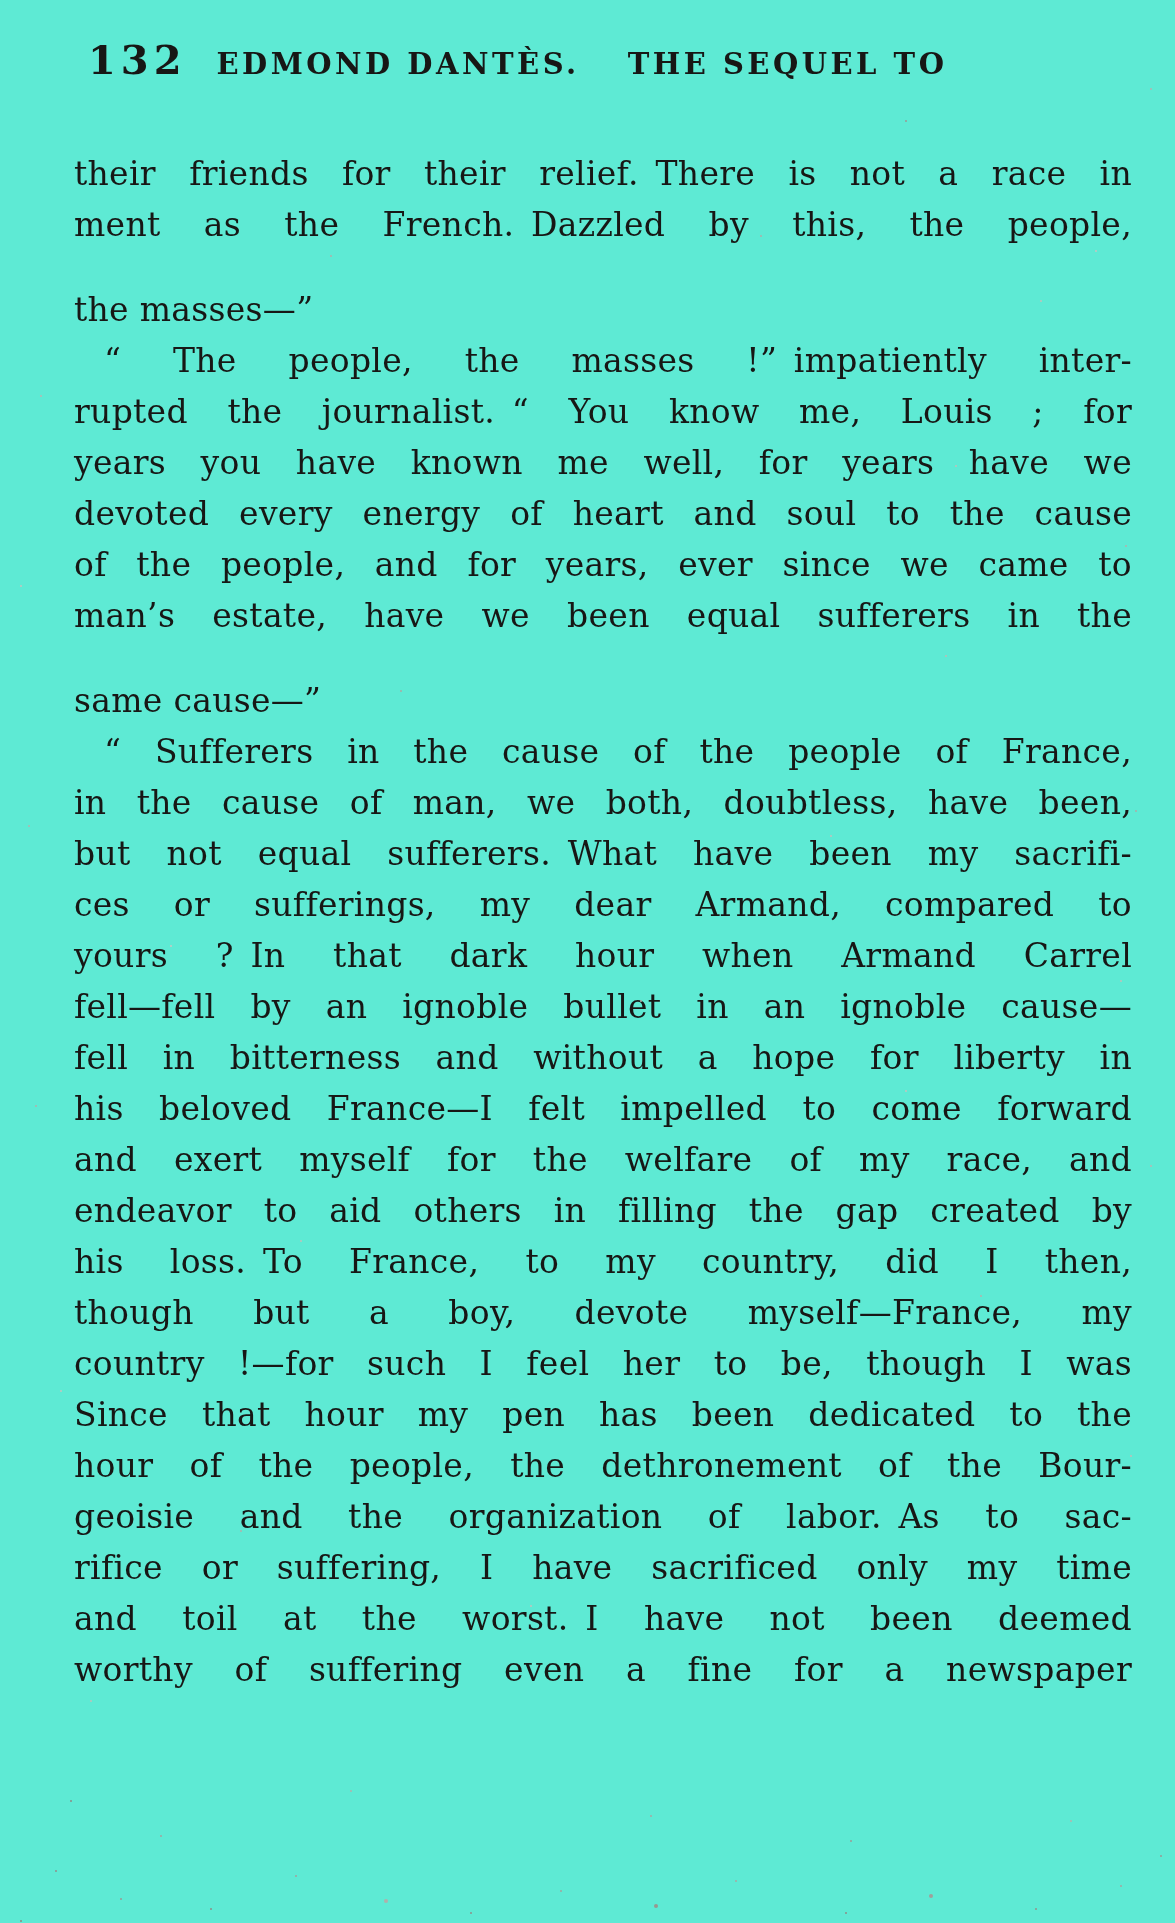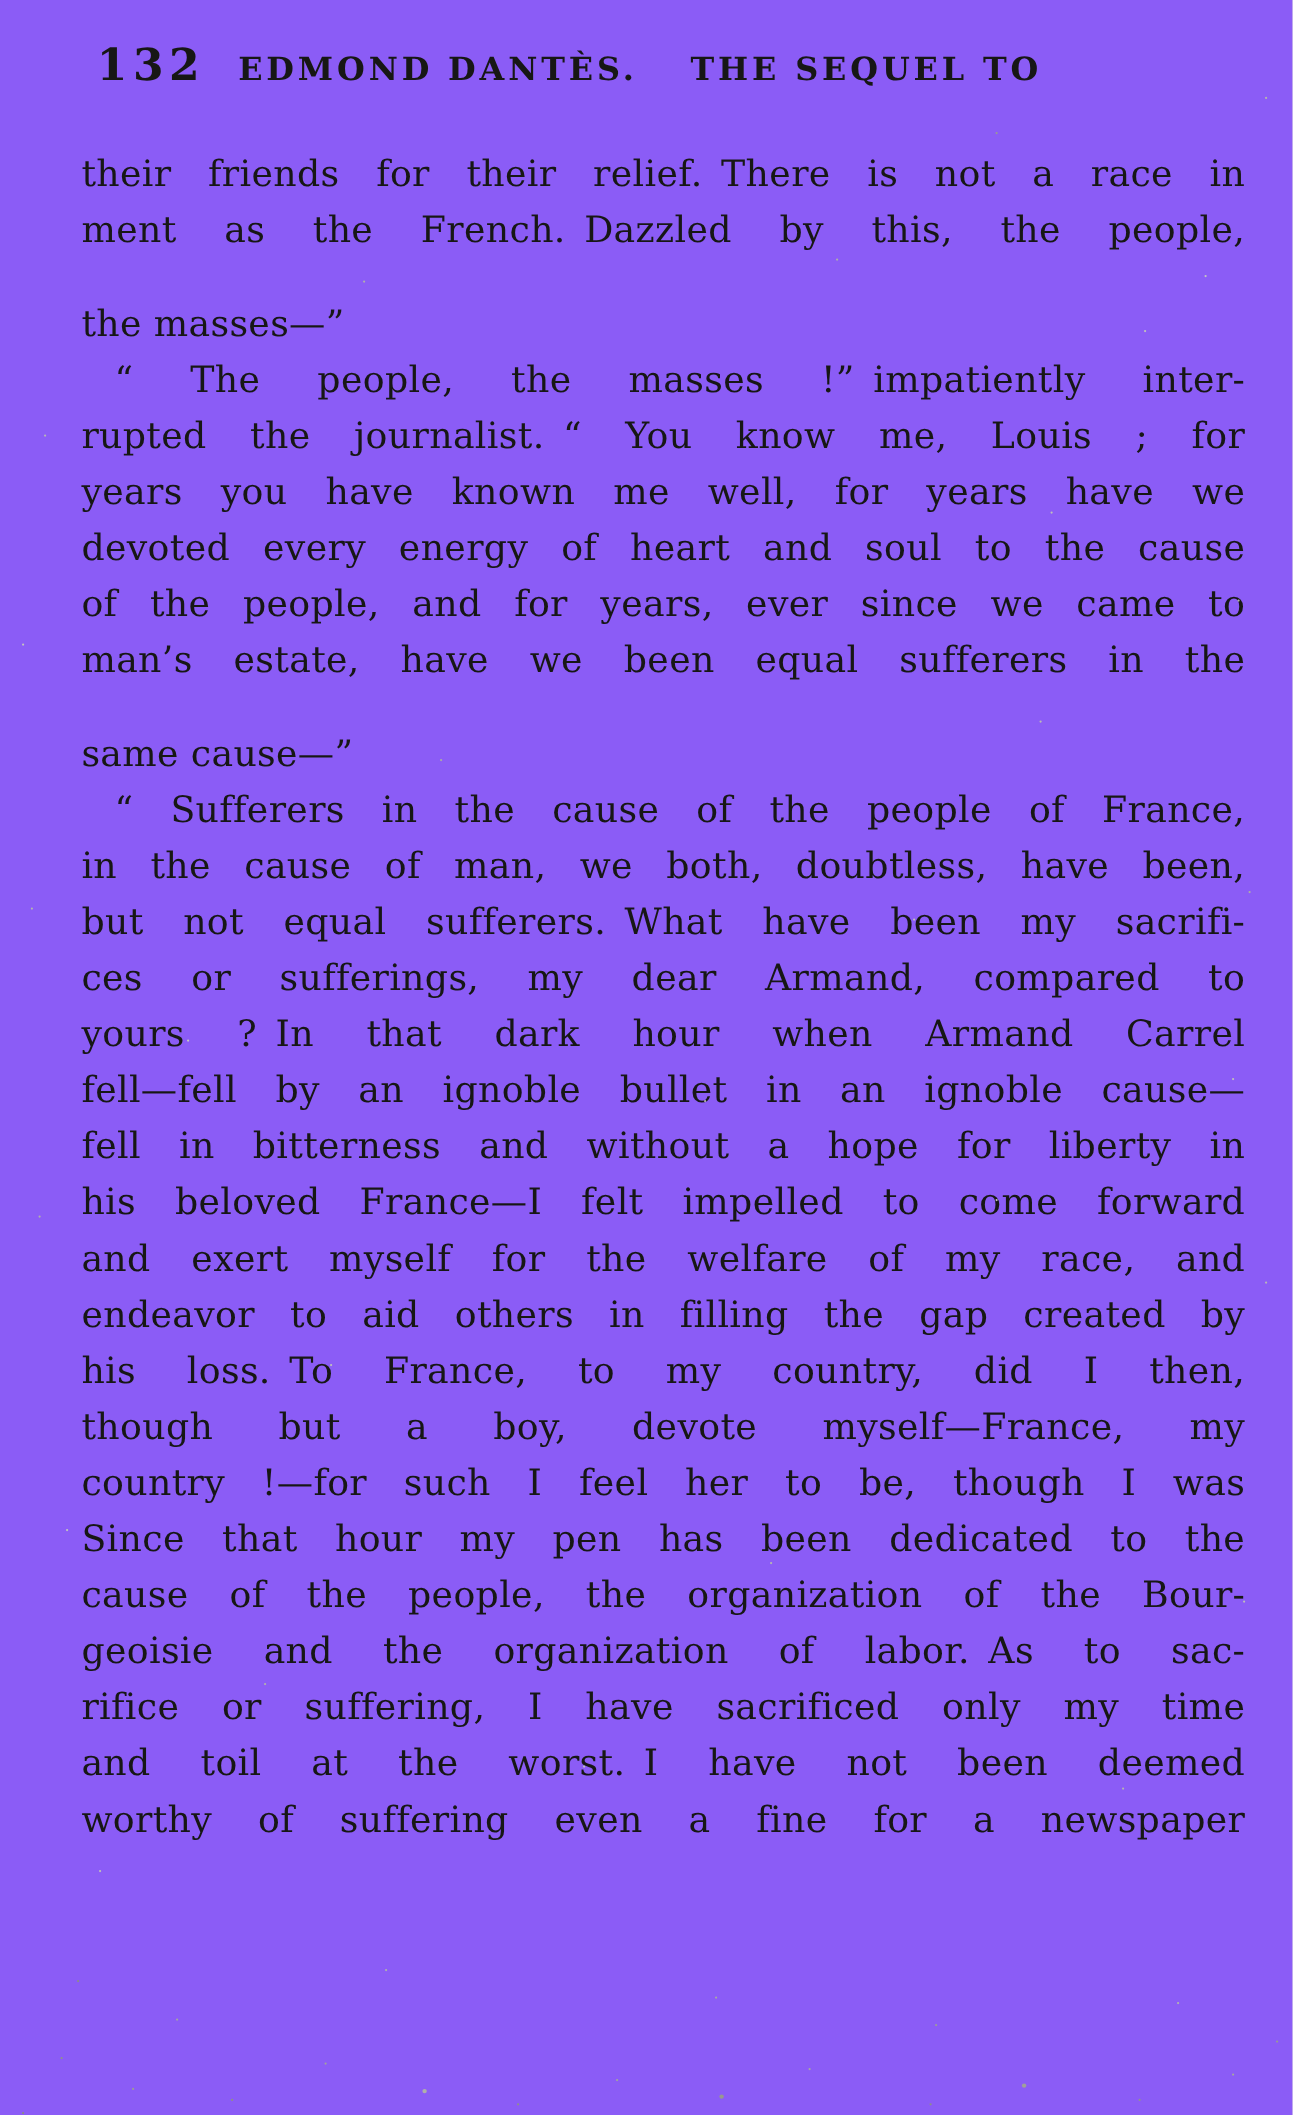--- a/index.html
+++ b/index.html
@@ -1,21 +1,21 @@
 <!DOCTYPE html>
 <html><head>
 <meta charset="utf-8">
 <style>
   html, body { margin: 0; padding: 0; background: #e9e9e6; }
   .page {
     position: relative;
     width: 1175px;
     height: 1923px;
     margin: 0 auto;
-    background: #8b5cf6;
+    background: #5eead4;
     overflow: hidden;
     font-family: "DejaVu Serif", serif;
     color: #171715;
   }
   
   .header {
     position: absolute;
     top: 36px;
     left: 88px;
     display: flex;
@@ -31,21 +31,21 @@
     font-size: 29px;
     font-weight: bold;
     letter-spacing: 3.5px;
   }
   .title-left  { margin-left: 30px; }
   .title-right { margin-left: 48px; }
   
   .body-text {
     position: absolute;
     left: 74px;
-    top: 132px;
+    top: 148px;
     width: 1058px;
   }
   .line {
     font-size: 33px;
     line-height: 51px;
     height: 51px;
     letter-spacing: 0.3px;
     text-align: justify;
     text-align-last: justify;
     overflow: visible;
@@ -119,21 +119,21 @@
         <div class="line">yours ? In that dark hour when Armand Carrel</div>
         <div class="line">fell—fell by an ignoble bullet in an ignoble cause—</div>
         <div class="line">fell in bitterness and without a hope for liberty in</div>
         <div class="line">his beloved France—I felt impelled to come forward</div>
         <div class="line">and exert myself for the welfare of my race, and</div>
         <div class="line">endeavor to aid others in filling the gap created by</div>
         <div class="line">his loss. To France, to my country, did I then,</div>
         <div class="line">though but a boy, devote myself—France, my</div>
         <div class="line">country !—for such I feel her to be, though I was</div>
         <div class="line">Since that hour my pen has been dedicated to the</div>
-        <div class="line">cause of the people, the organization of the Bour-</div>
+        <div class="line">hour of the people, the dethronement of the Bour-</div>
         <div class="line">geoisie and the organization of labor. As to sac-</div>
         <div class="line">rifice or suffering, I have sacrificed only my time</div>
         <div class="line">and toil at the worst. I have not been deemed</div>
         <div class="line">worthy of suffering even a fine for a newspaper</div>
       </div>
     </div>
 
   <div class="noise"></div>
   <div class="noise2"></div>
 

